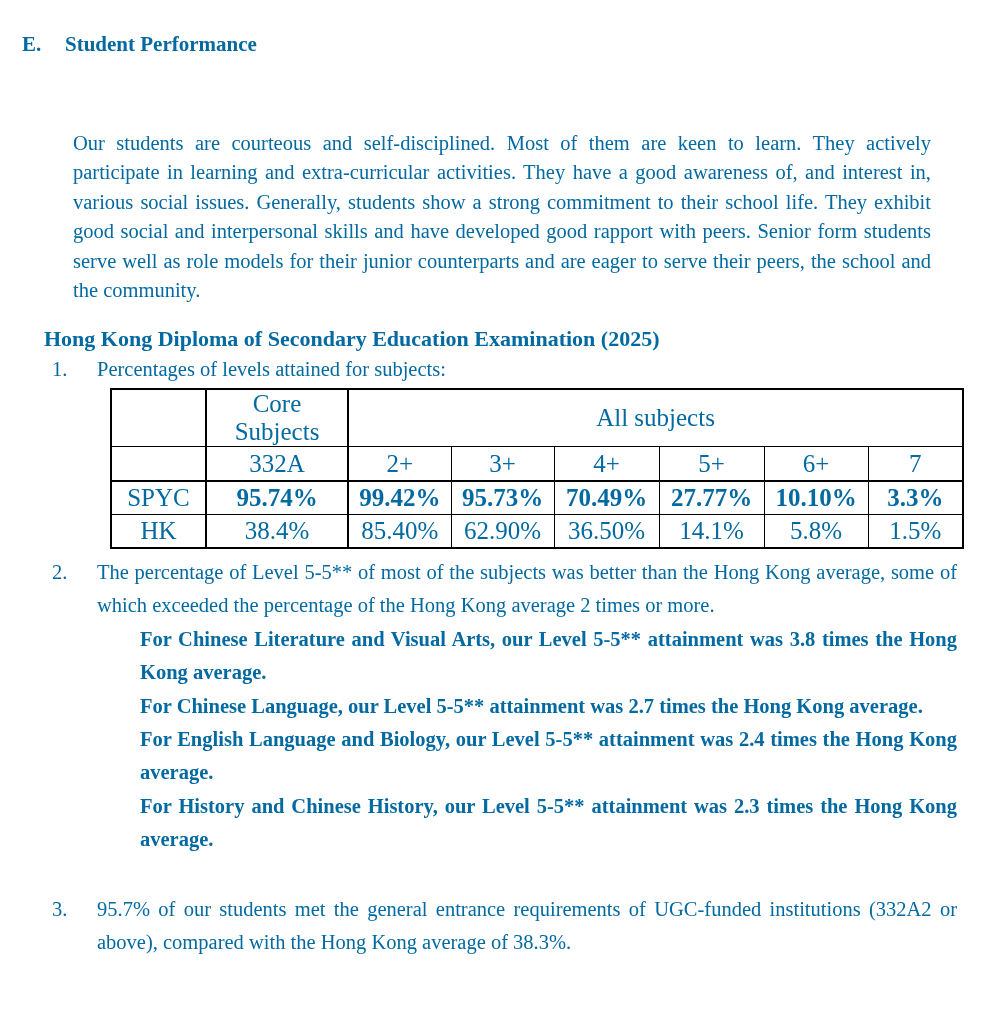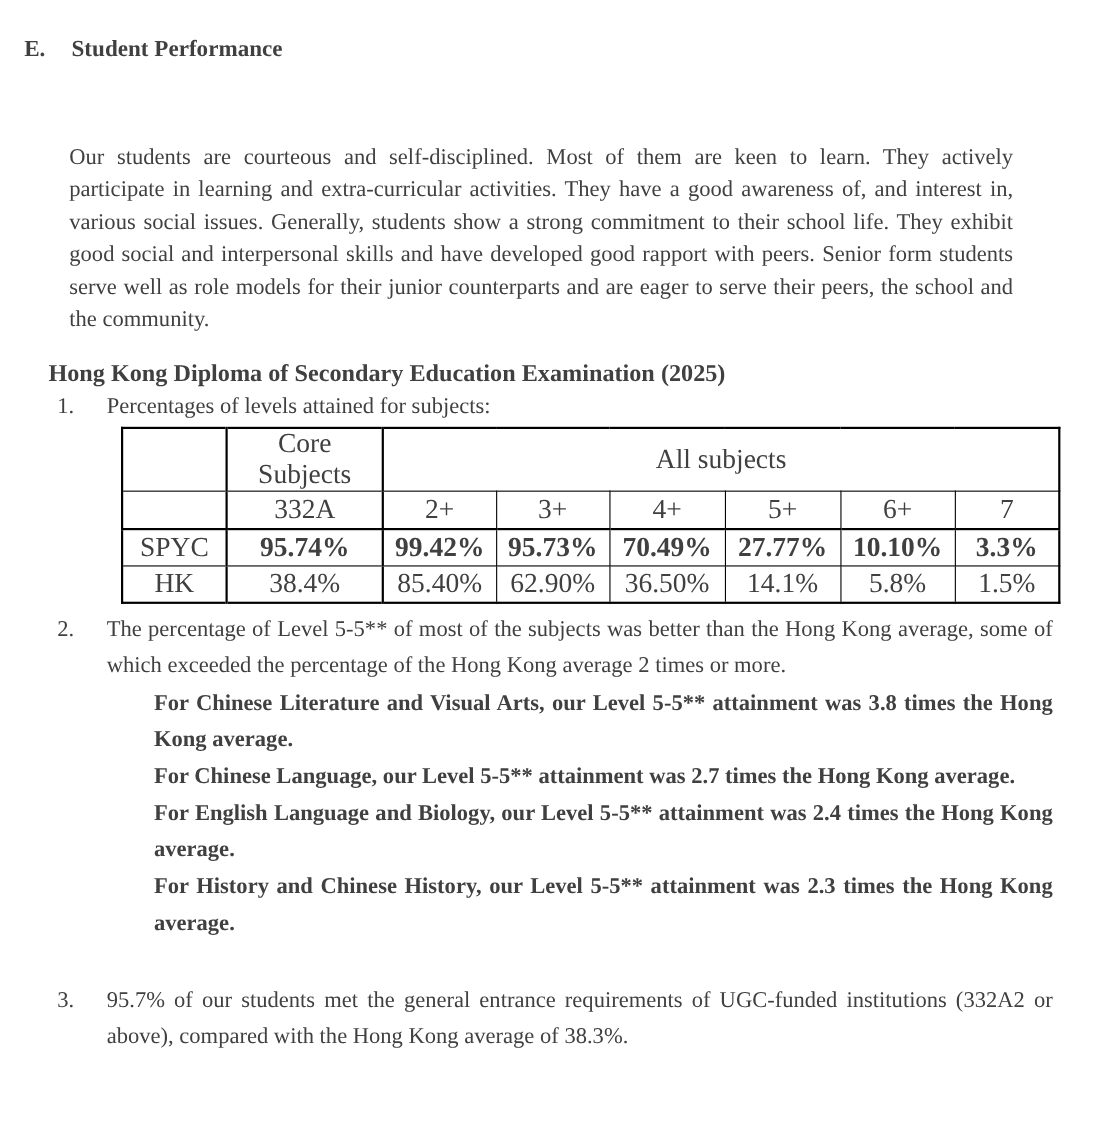--- a/index.html
+++ b/index.html
@@ -5,40 +5,40 @@
   html, body {
     margin: 0;
     padding: 0;
     background: #ffffff;
   }
   .page {
     position: relative;
     width: 996px;
     height: 1024px;
     background: #ffffff;
-    color: #404040;
+    color: #0369a1;
     font-family: "Liberation Serif", "DejaVu Serif", serif;
     font-size: 20.5px;
     overflow: hidden;
   }
   .section-heading {
     position: absolute;
     left: 22px;
     top: 32px;
     font-weight: bold;
     font-size: 21px;
     white-space: nowrap;
   }
   .section-heading .letter {
     display: inline-block;
     width: 43px;
   }
   .intro {
     position: absolute;
-    left: 63px;
+    left: 73px;
     top: 108px;
     width: 858px;
     text-align: justify;
     line-height: 29.6px;
   }
   .exam-heading {
     position: absolute;
     left: 44px;
     top: 326px;
     font-weight: bold;

